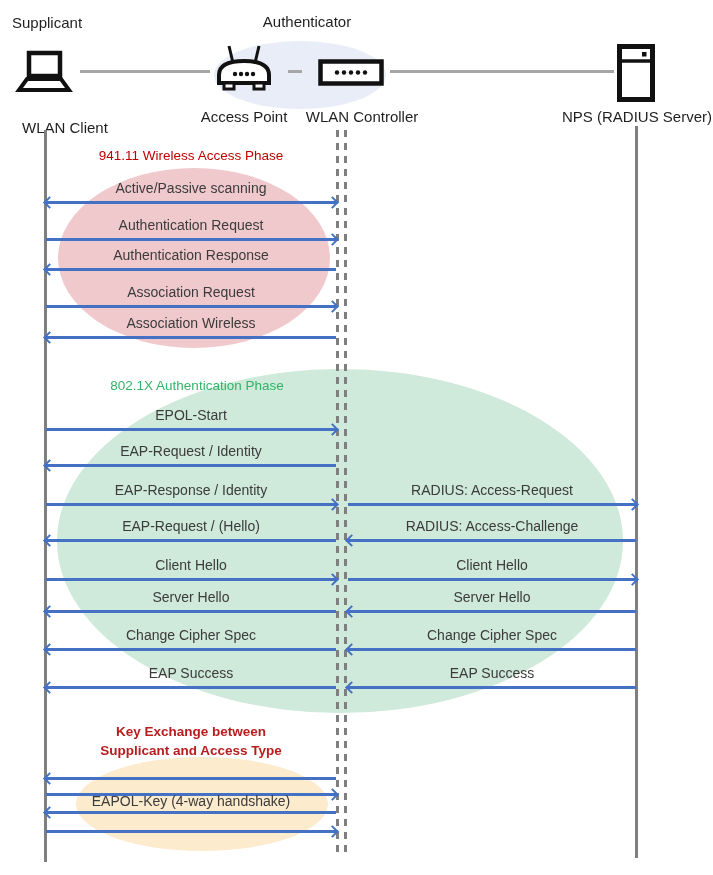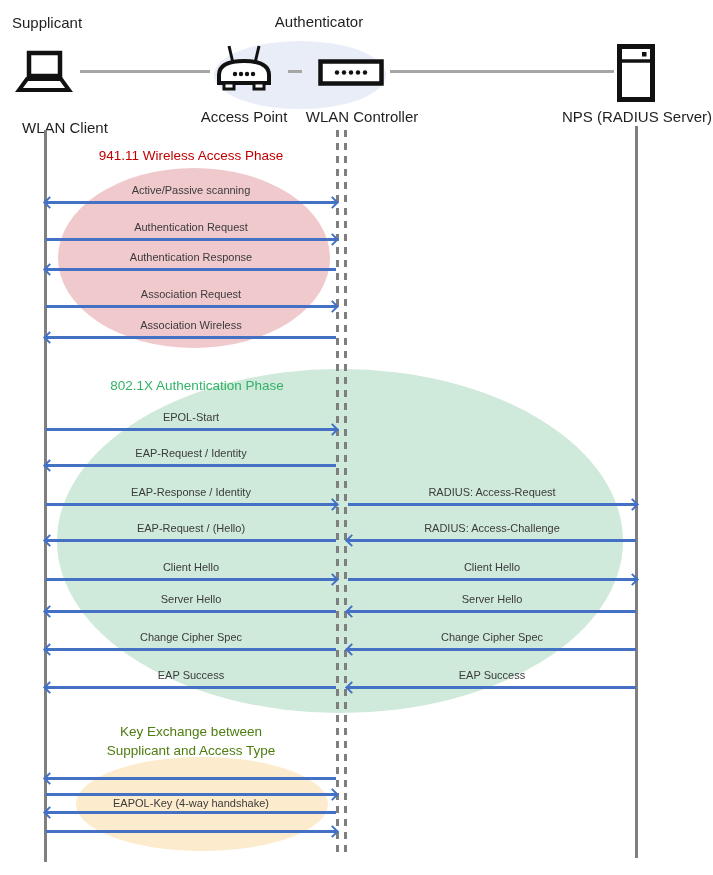--- a/index.html
+++ b/index.html
@@ -18,35 +18,35 @@
   .lifeline-dashed {
     position:absolute; width:3px;
     background:repeating-linear-gradient(to bottom,#7F7F7F 0 7px,transparent 7px 13px);
   }
   .phase-title { position:absolute; font-size:13.5px; line-height:19px; text-align:center; }
   .msg { position:absolute; height:0; }
   .span-cc { left:46px; width:290px; }
   .span-cs { left:348px; width:288px; }
   .msg-label {
     position:absolute; bottom:5px; left:0; right:0;
-    text-align:center; font-size:11px; color:#3B3B3B; white-space:nowrap;
+    text-align:center; font-size:14px; color:#3B3B3B; white-space:nowrap;
   }
   .msg-line { position:absolute; left:0; right:0; top:0; height:2.5px; background:var(--arrow); }
   .head { position:absolute; width:9px; height:9px; top:-3.5px; }
   .head-right { right:-1px; border-top:2.5px solid var(--arrow); border-right:2.5px solid var(--arrow); transform:rotate(45deg); }
   .head-left  { left:-1px;  border-top:2.5px solid var(--arrow); border-left:2.5px solid var(--arrow);  transform:rotate(-45deg); }
   .icon { position:absolute; }
 </style>
 </head>
 <body>
 
 <div class="canvas">
 
   <div class="role-label" style="left:12px; top:14px;">Supplicant</div>
-  <div class="role-label center" style="left:244px; top:13px; width:150px;">Authenticator</div>
+  <div class="role-label center" style="left:232px; top:13px; width:150px;">Authenticator</div>
 
   <div class="ellipse" style="left:214px; top:41px; width:172px; height:68px; background:#E9EDF8;"></div>
 
   <div class="conn" style="left:80px; top:70px; width:130px;"></div>
   <div class="conn" style="left:288px; top:70px; width:14px;"></div>
   <div class="conn" style="left:390px; top:70px; width:224px;"></div>
 
   <svg class="icon" style="left:12px; top:50px;" width="64" height="44" viewBox="0 0 64 44">
     <rect x="17" y="3" width="31" height="23" fill="#fff" stroke="#111" stroke-width="4.5"></rect>
     <polygon points="7,40 57,40 49,29 15,29" fill="#fff" stroke="#111" stroke-width="4"></polygon>
@@ -88,21 +88,21 @@
   <div class="ellipse" style="left:57px; top:369px; width:566px; height:344px; background:#CFE9DA;"></div>
   <div class="ellipse" style="left:76px; top:757px; width:252px; height:94px; background:#FCEBCD;"></div>
 
   <div class="lifeline" style="left:44px; top:130px; height:732px;"></div>
   <div class="lifeline-dashed" style="left:336px; top:130px; height:726px;"></div>
   <div class="lifeline-dashed" style="left:344px; top:130px; height:726px;"></div>
   <div class="lifeline" style="left:635px; top:126px; height:732px;"></div>
 
   <div class="phase-title" style="left:46px; top:146px; width:290px; color:#C00000;">941.11 Wireless Access Phase</div>
   <div class="phase-title" style="left:46px; top:376px; width:302px; color:#33B368;">802.1X Authentication Phase</div>
-  <div class="phase-title" style="left:46px; top:722px; width:290px; color:#4d7c0f;">
+  <div class="phase-title" style="left:46px; top:722px; width:290px; color:#b91c1c;font-weight:bold;">
     <div>Key Exchange between</div>
     <div>Supplicant and Access Type</div>
   </div>
 
   <div class="msg span-cc dir-both" style="top:201px">
     <div class="msg-label">Active/Passive scanning</div>
     <div class="msg-line"></div>
     <div class="head head-left"></div>
     <div class="head head-right"></div>
   </div>

